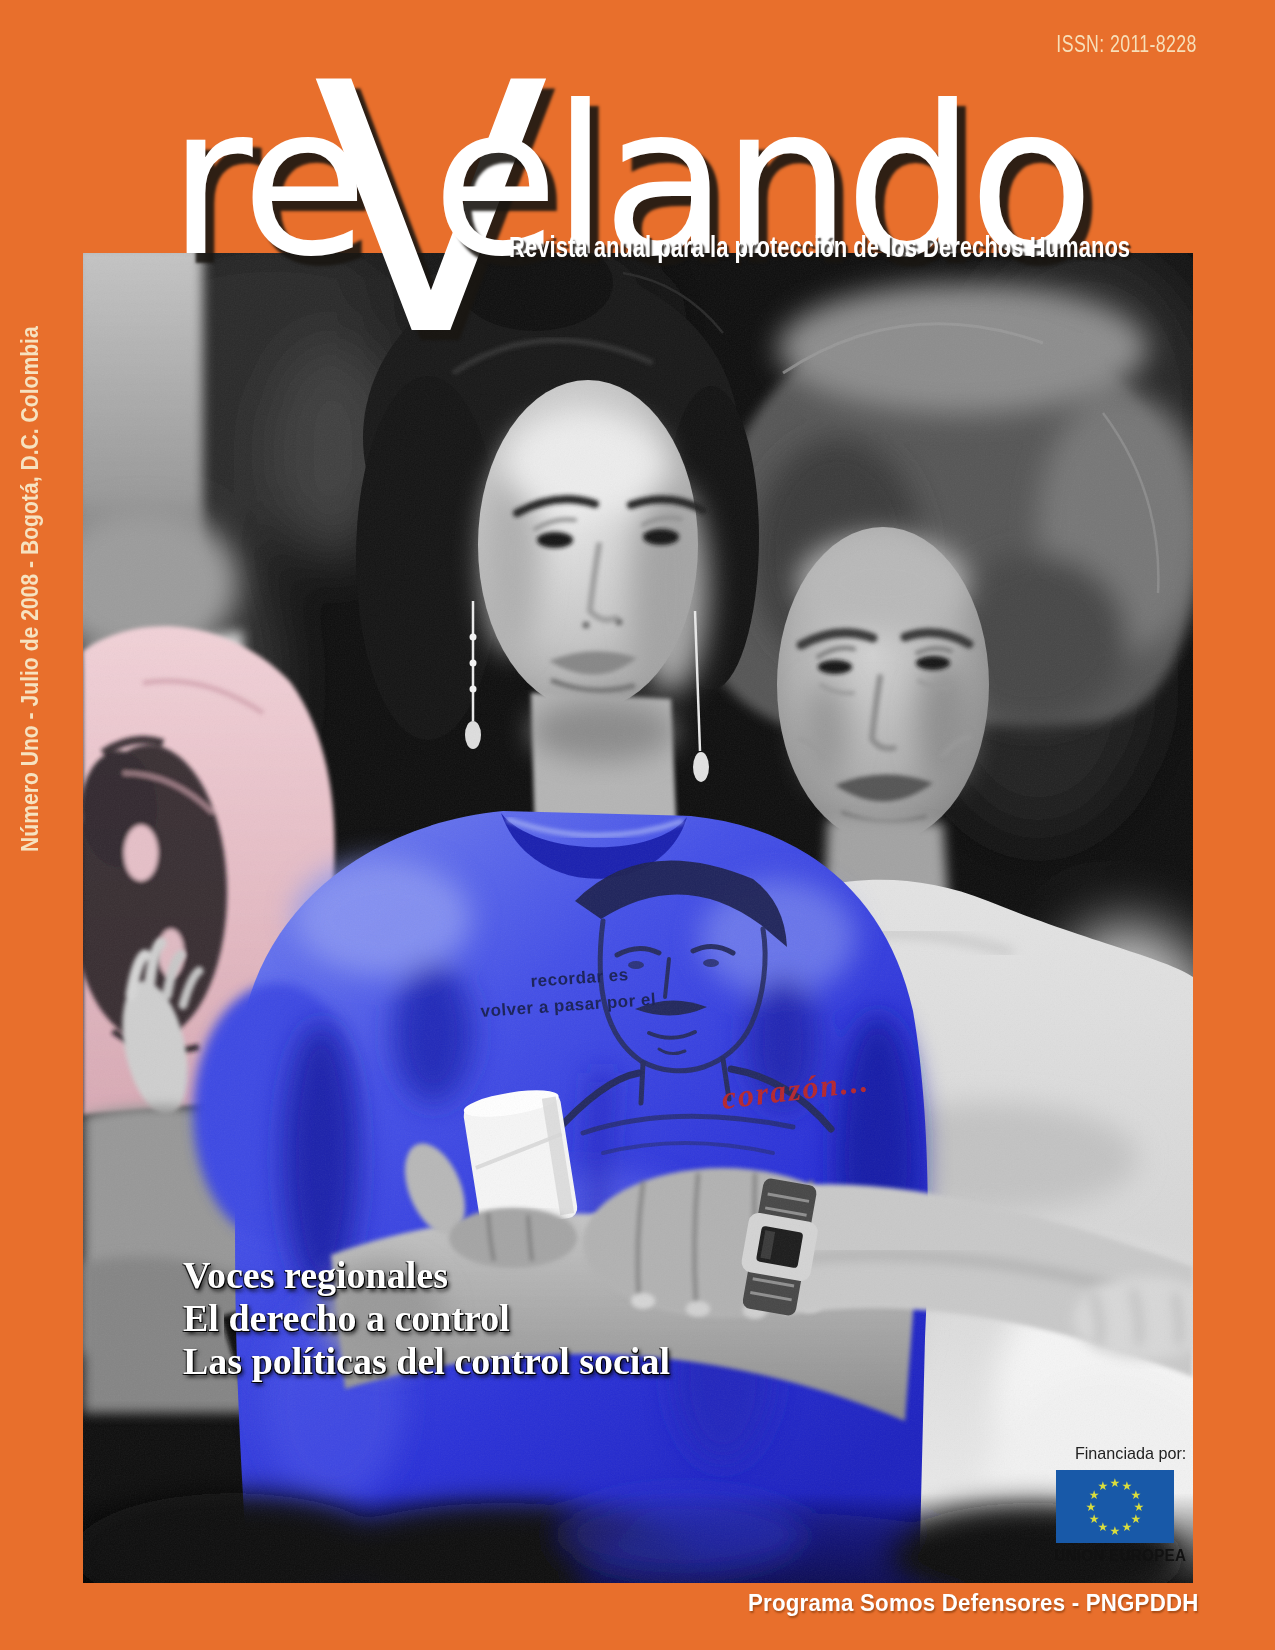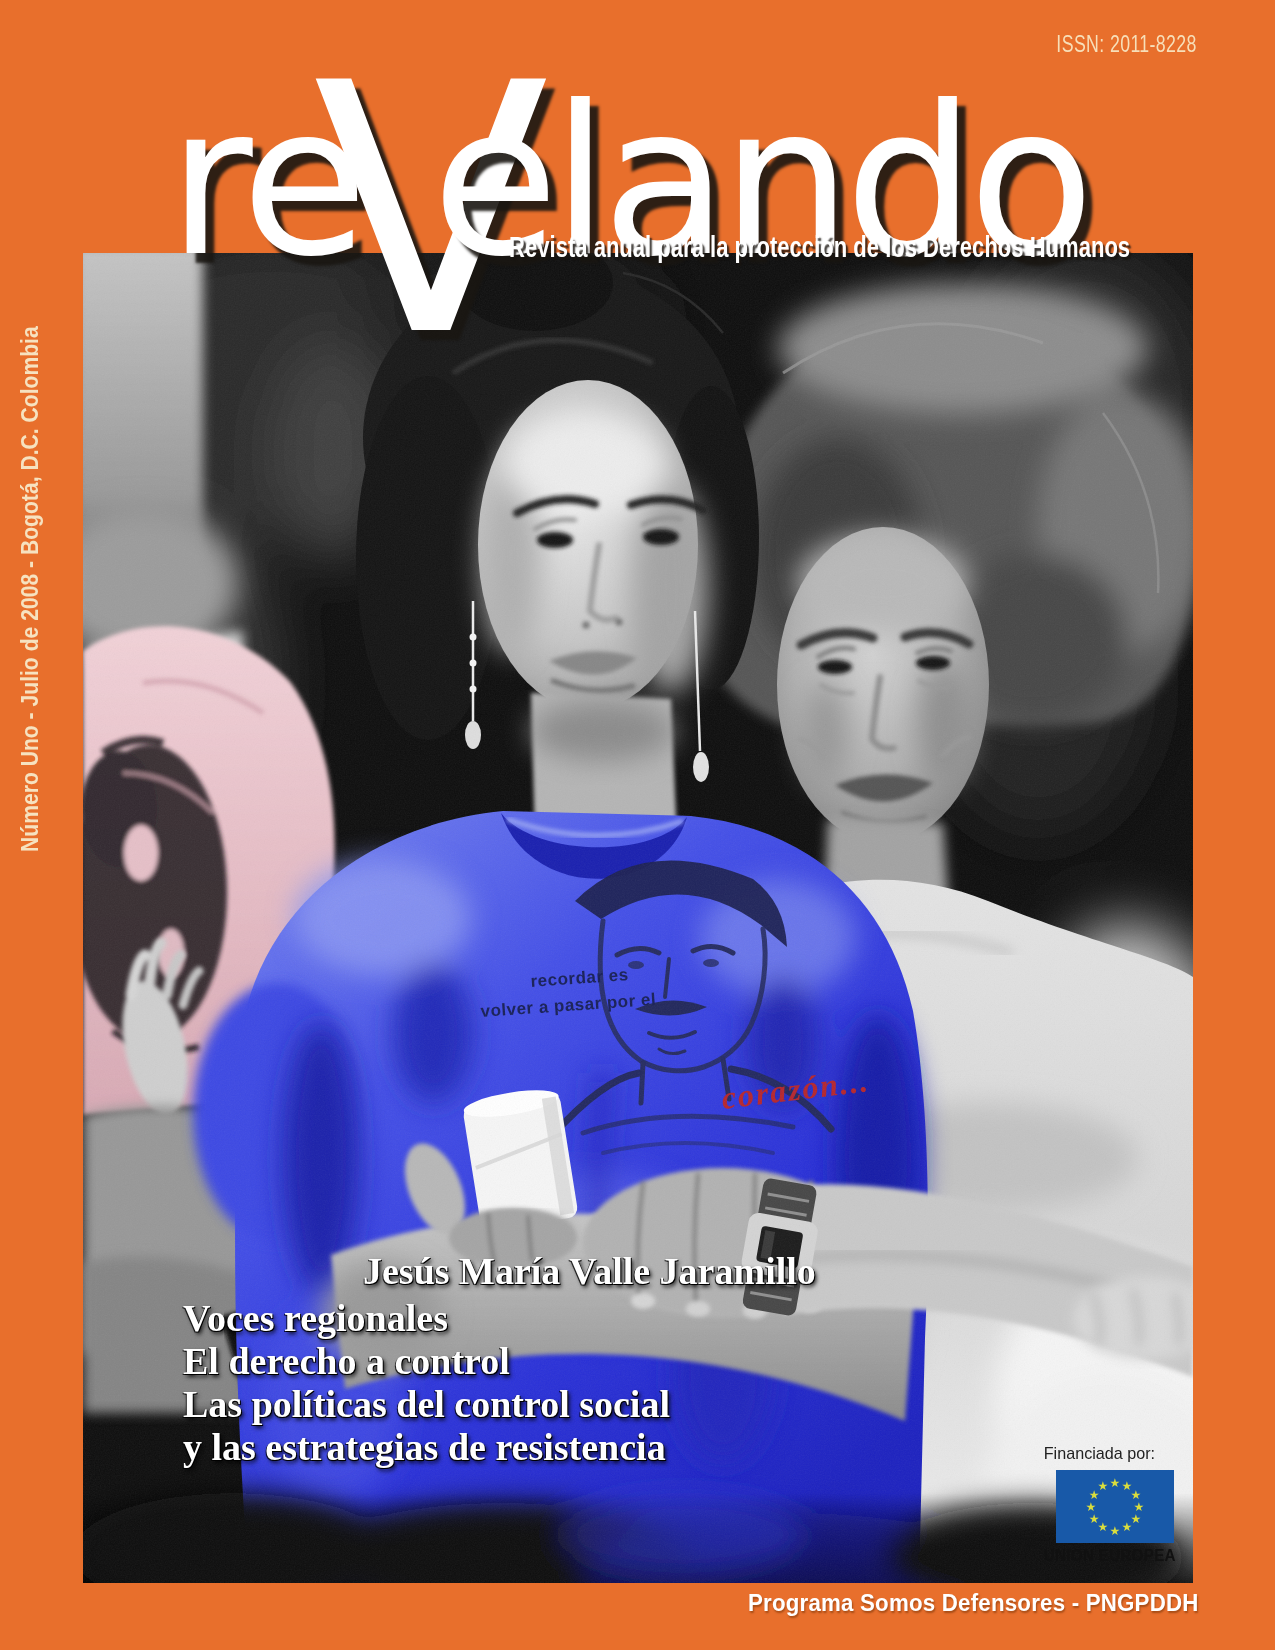--- a/index.html
+++ b/index.html
@@ -36,21 +36,21 @@
 
   
   .headlines{position:absolute;left:183px;top:1250px;z-index:4;
              font-family:"Liberation Serif","DejaVu Serif",serif;font-weight:bold;
              font-size:38px;line-height:43px;color:#fff;white-space:nowrap;
              text-shadow:1px 1px 0 #000,-1px 1px 0 rgba(0,0,0,.75),2px 3px 4px rgba(0,0,0,.85);}
   .hl.indent{margin-left:180px;}
   .hl.gap{margin-top:4px;}
 
   
-  .funding{position:absolute;left:1040px;top:1444px;width:150px;z-index:4;text-align:left;}
+  .funding{position:absolute;left:1040px;top:1444px;width:150px;z-index:4;text-align:right;}
   .funding-label{font-size:17px;color:#222;transform:scaleX(.95);white-space:nowrap;}
   .eu-flag{position:relative;width:118px;height:73px;margin:6px auto 4px auto;
            background:var(--eublue,#1859A8);}
   .eu-flag .star{position:absolute;font-size:12px;line-height:12px;
                  color:var(--eustar,#D9DD3E);transform:translate(-50%,-50%);}
   .funding-org{font-size:16px;font-weight:bold;color:#111;letter-spacing:.3px;
                transform:scaleX(.95);white-space:nowrap;}
 
   
   .footer{position:absolute;top:1590px;right:76px;z-index:3;white-space:nowrap;
@@ -344,25 +344,23 @@
         <ellipse cx="950" cy="1305" rx="150" ry="55" fill="#0e0e0e"></ellipse>
         <ellipse cx="150" cy="1300" rx="160" ry="60" fill="#090909"></ellipse>
         <ellipse cx="600" cy="1280" rx="120" ry="40" fill="#2d33c8" opacity=".5"></ellipse>
       </g>
 
       <rect x="0" y="0" width="1110" height="1330" filter="url(#fGrain)" opacity="0.08"></rect>
     </svg>
   </div>
 
   <div class="headlines">
-    <div class="hl indent">Jesús María Valle Jaramillo</div>
     <div class="hl gap">Voces regionales</div>
     <div class="hl">El derecho a control</div>
     <div class="hl">Las políticas del control social</div>
-    <div class="hl">y las estrategias de resistencia</div>
   </div>
 
   <div class="funding">
     <div class="funding-label">Financiada por:</div>
     <div class="eu-flag">
         <span class="star" style="left: 59px; top: 12.5px;">★</span>
         <span class="star" style="left: 71px; top: 15.7154px;">★</span>
         <span class="star" style="left: 79.7846px; top: 24.5px;">★</span>
         <span class="star" style="left: 83px; top: 36.5px;">★</span>
         <span class="star" style="left: 79.7846px; top: 48.5px;">★</span>

